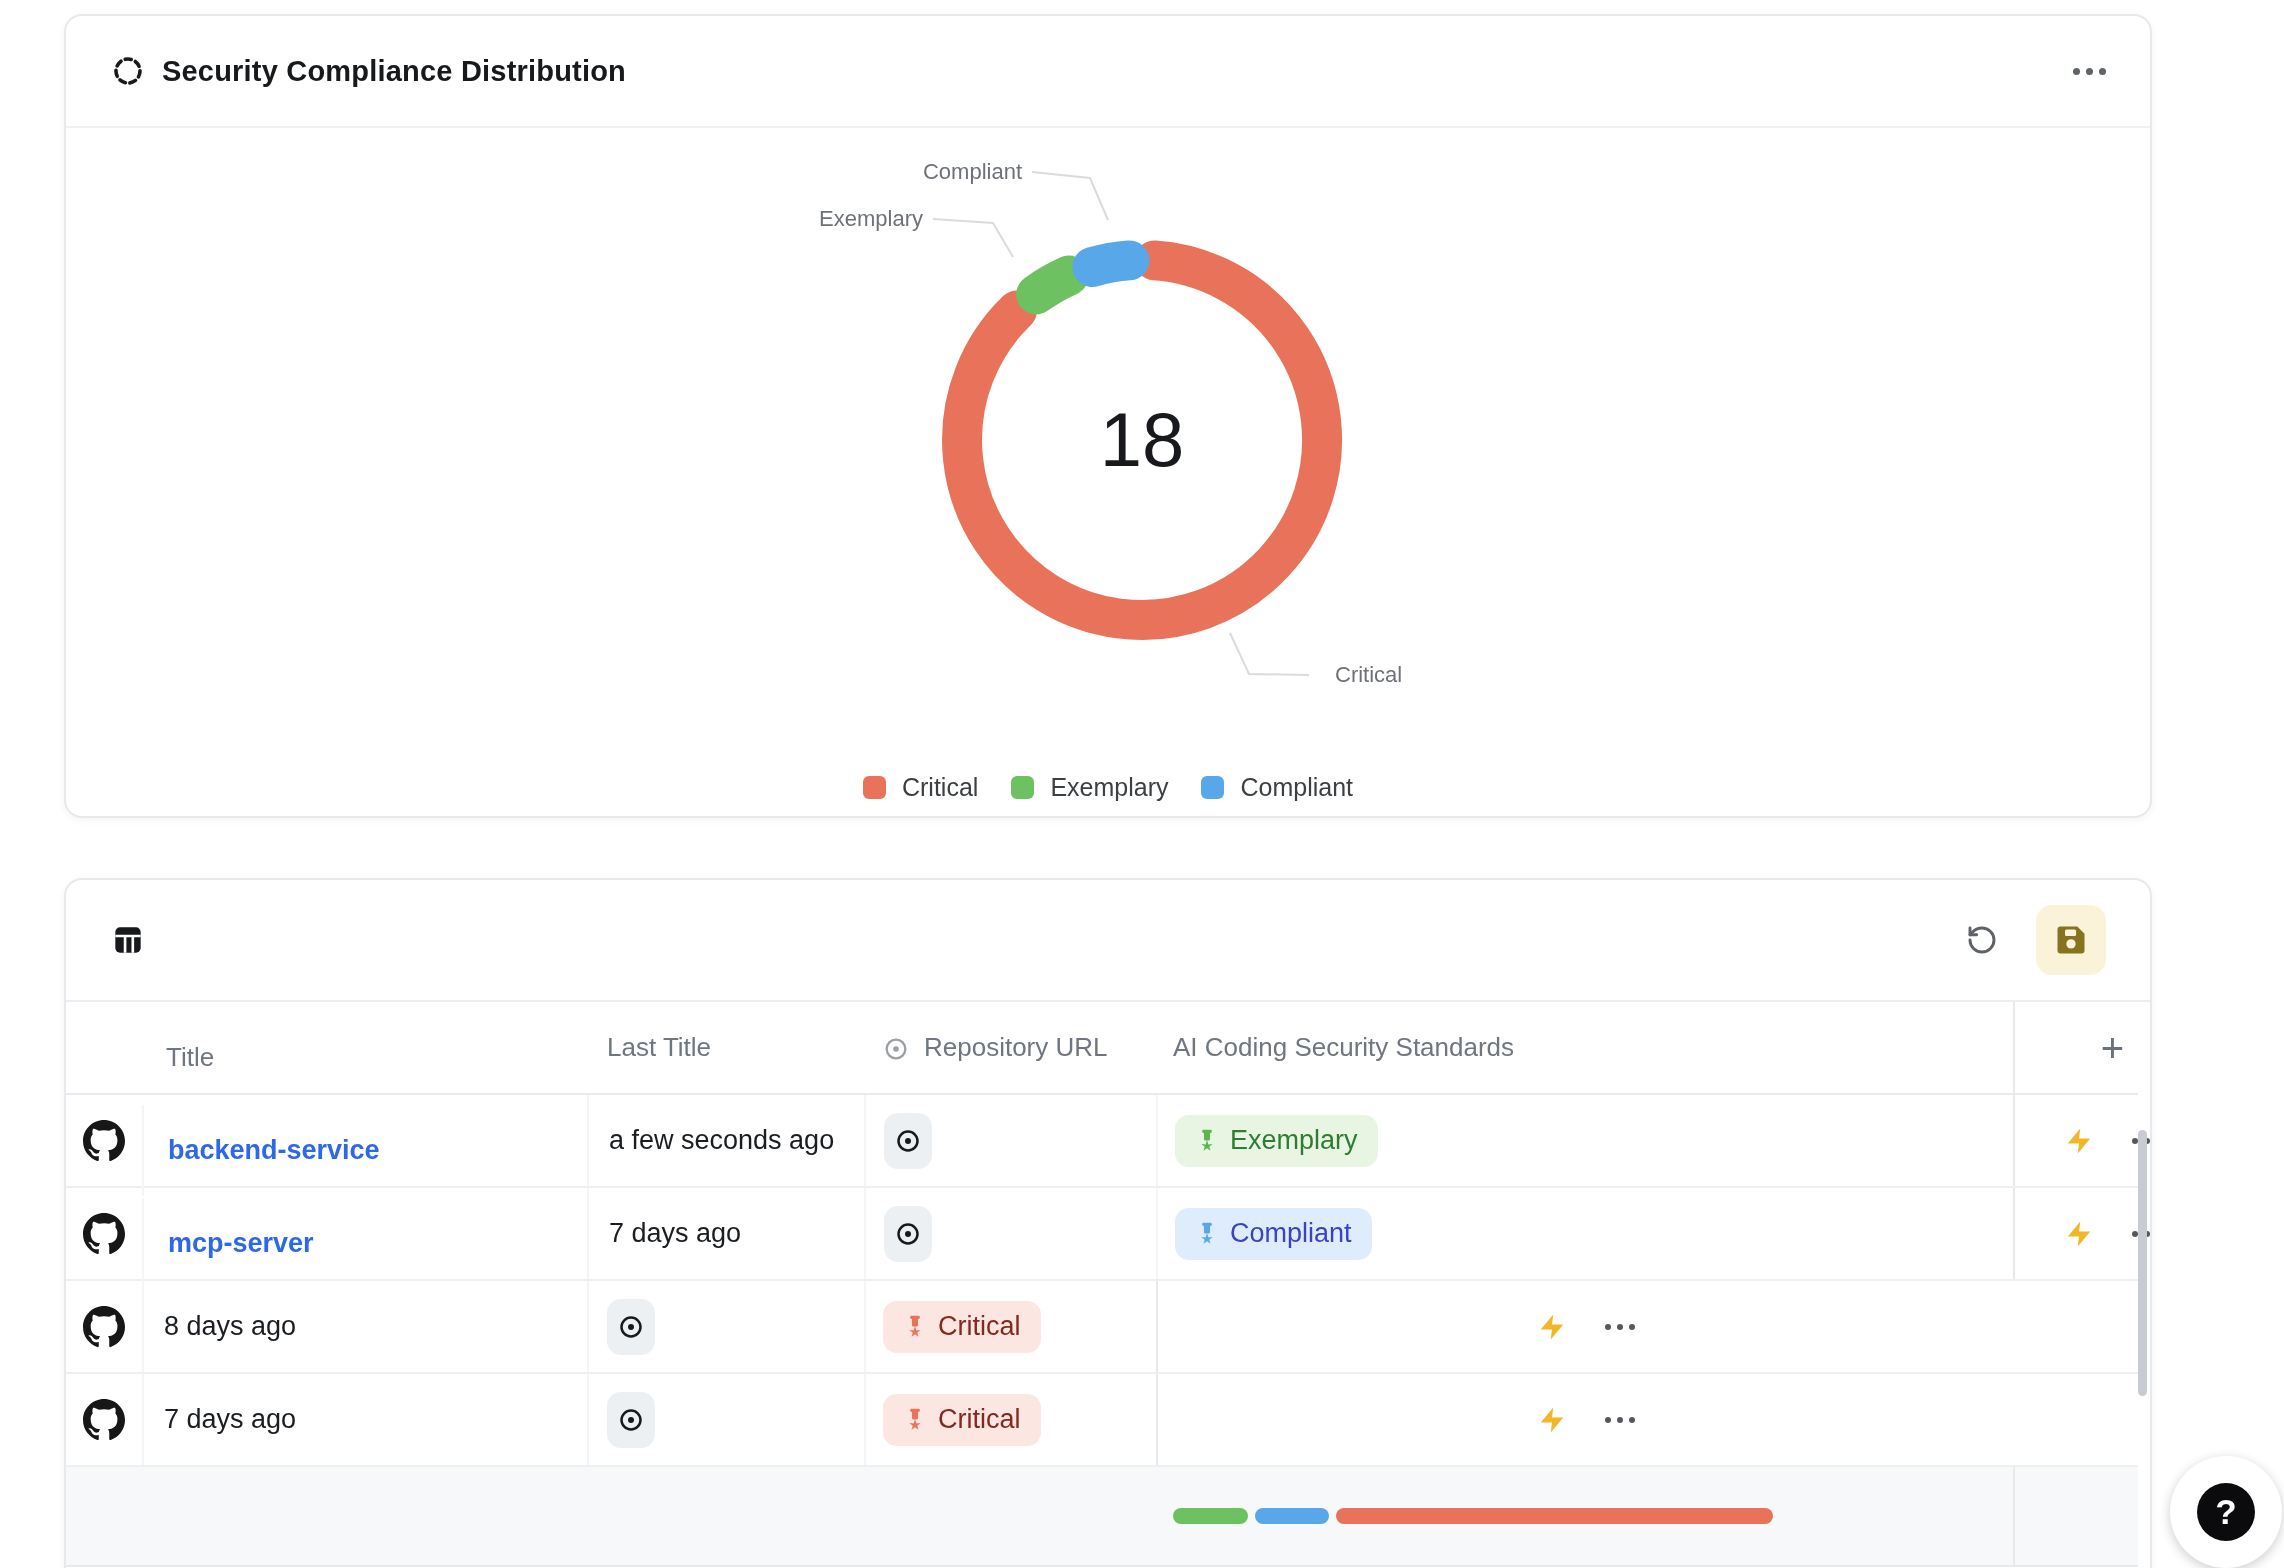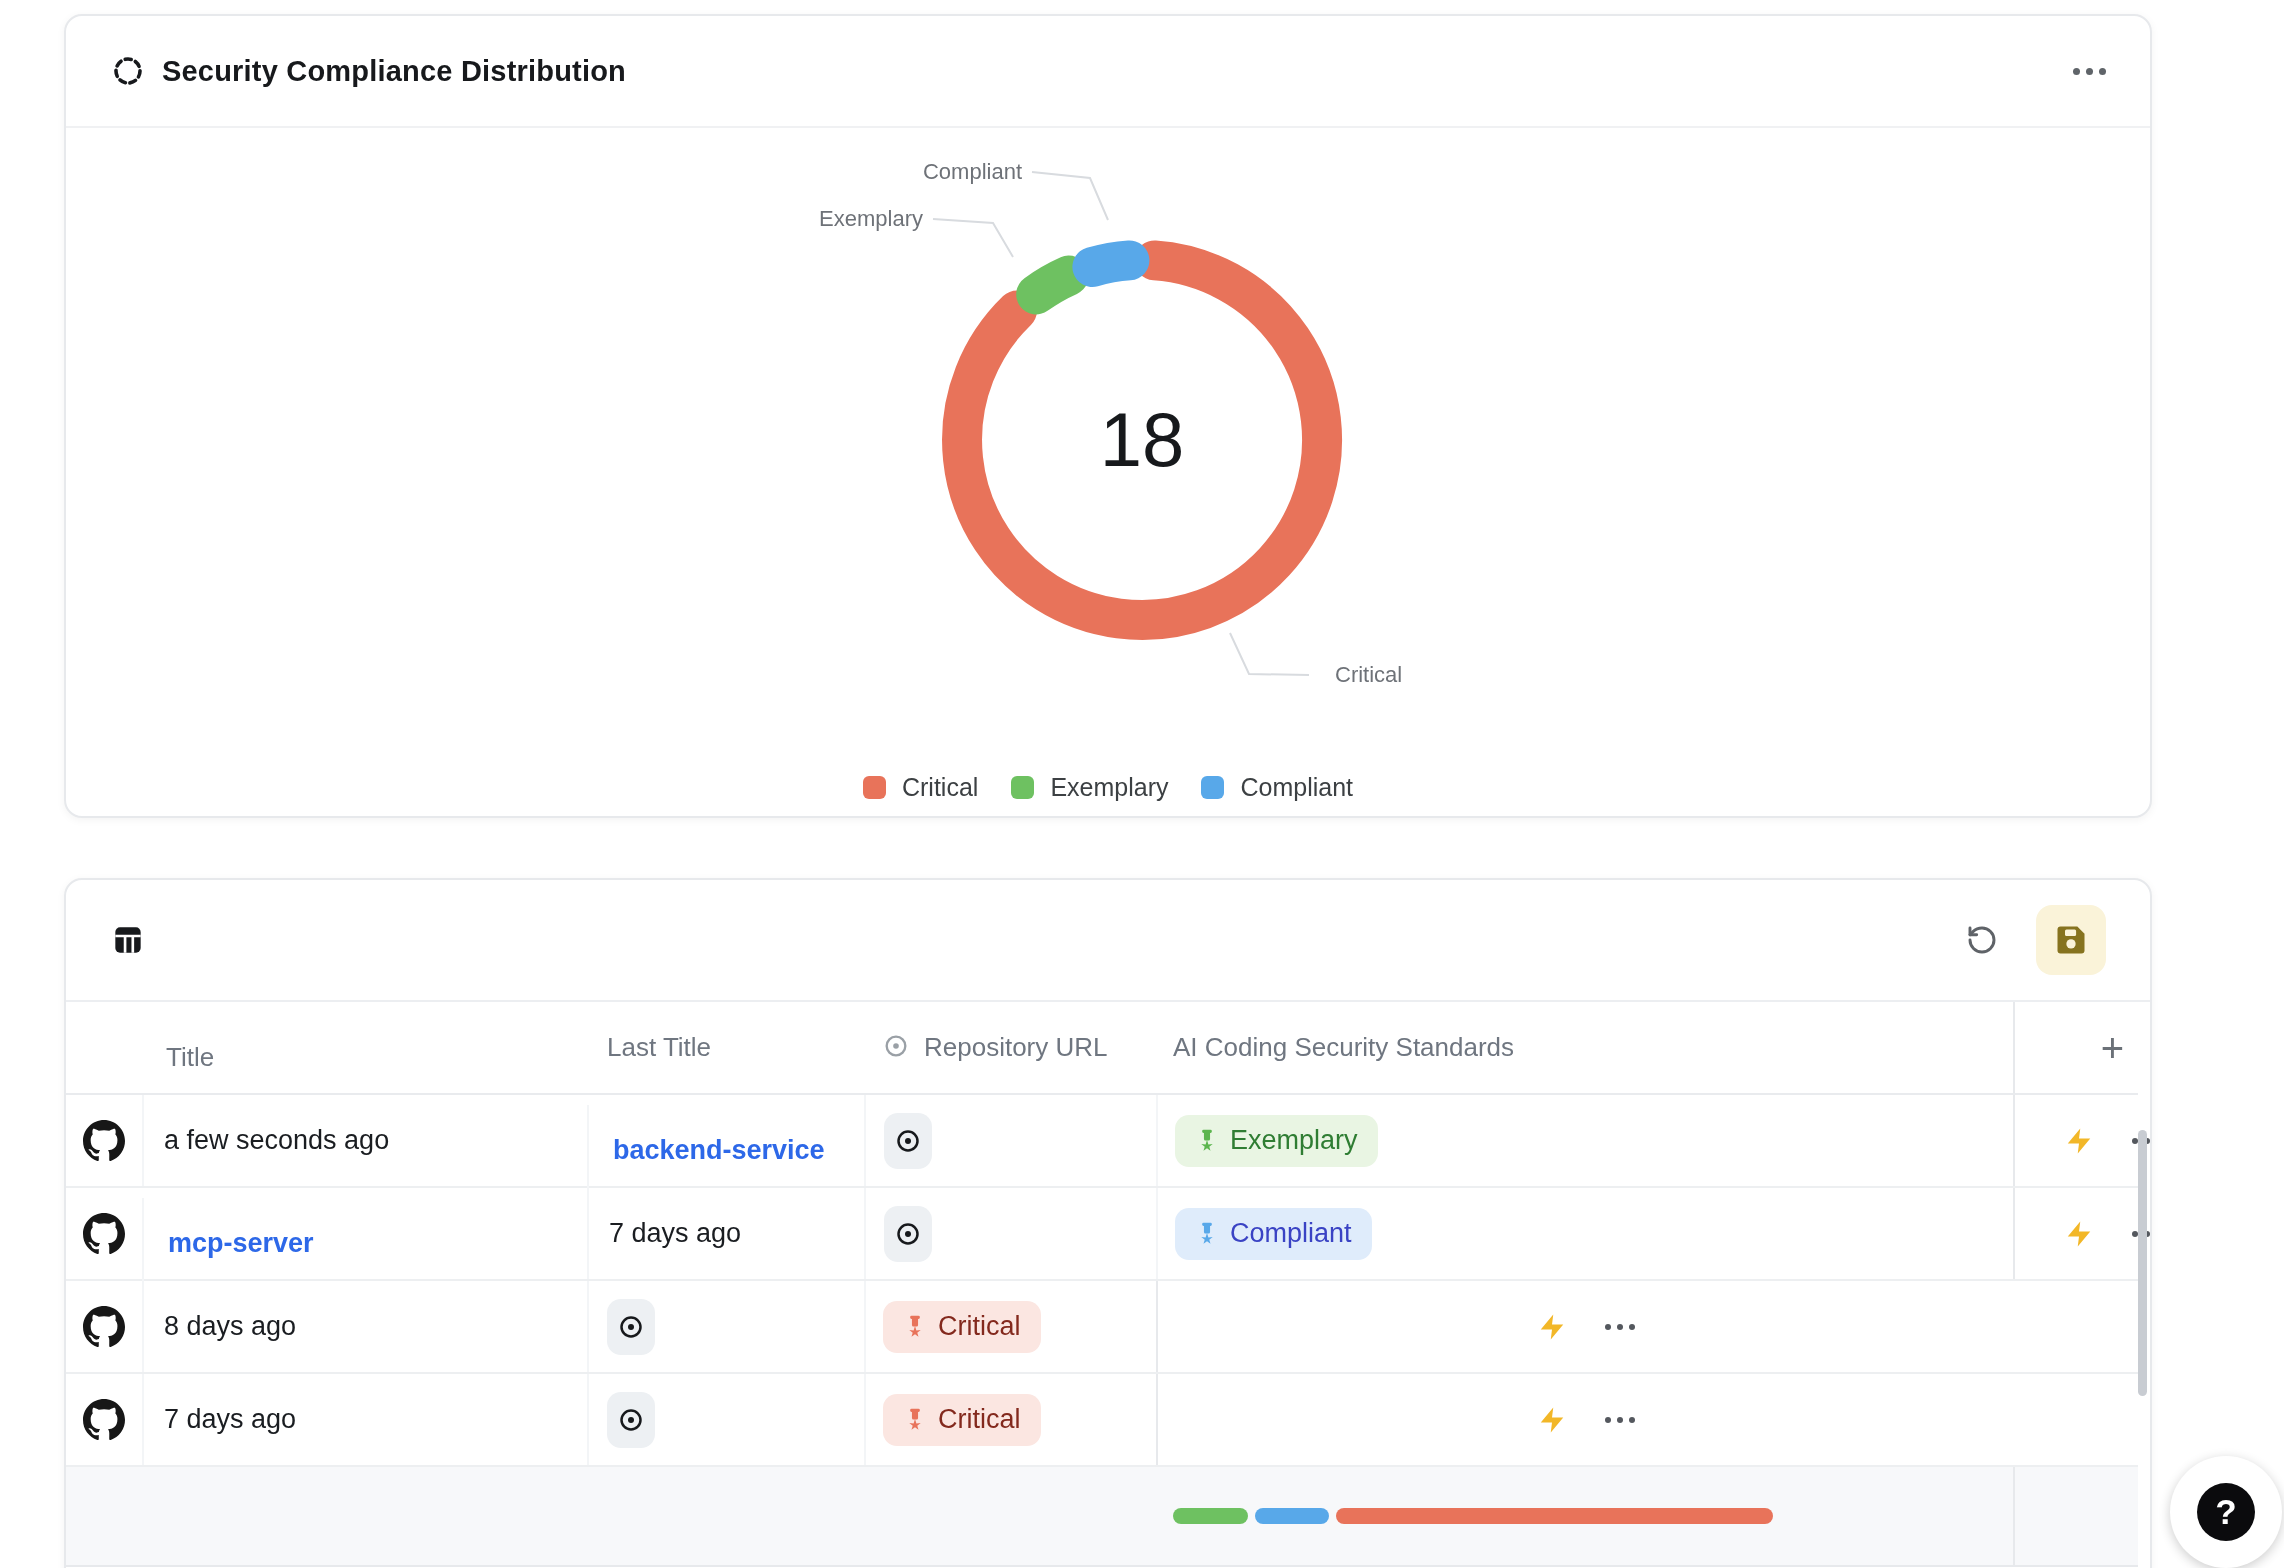--- a/index.html
+++ b/index.html
@@ -47,21 +47,21 @@
   
   .table { padding-right:12px; position:relative; }
   .trow { display:grid; grid-template-columns:76px 445px 277px 292px 857px 197px; align-items:center; height:93px; }
   .thead { color:#6F7680; font-size:26px; border-bottom:2px solid #E9EBEE; }
   .tbody .trow { border-bottom:2px solid #EDEFF1; }
   .tbody .trow > .cell { height:100%; display:flex; align-items:center; }
   .tbody .trow > .cell + .cell { border-left:2px solid #F3F5F7; }
   .c-gh { justify-content:center; display:flex; }
   .c-title { padding-left:24px;margin-top:20px; }
   .c-time { padding-left:20px; }
-  .c-url { padding-left:18px; display:flex; align-items:flex-start; gap:14px; }
+  .c-url { padding-left:18px; display:flex; align-items:flex-end; gap:14px; }
   .c-std { padding-left:17px; }
   .c-act { border-left:2px solid #E7E9EC !important; height:100%; display:flex; align-items:center;
     justify-content:center; gap:38px; }
   .thead .c-act { justify-content:center; }
   .plus { font-size:40px; font-weight:400; color:#6B7178; cursor:pointer; line-height:1; }
 
   .repo-link { color:#2D68E8; font-weight:600; font-size:27px; text-decoration:none; cursor:pointer; }
   .time-text { font-size:27px; color:#1A1D21; }
   .target-btn { width:48px; height:56px; background:#EDF0F3; border:none; border-radius:14px;
     display:flex; align-items:center; justify-content:center; cursor:pointer; color:#17191C; }
@@ -177,25 +177,25 @@
       </div>
     </div>
 
     <div class="tbody">
         <div class="trow">
     <div class="cell c-gh">
       <svg width="42" height="42" viewBox="0 0 16 16">
         <path fill="#171717" fill-rule="evenodd" d="M8 0C3.58 0 0 3.58 0 8c0 3.54 2.29 6.53 5.47 7.59.4.07.55-.17.55-.38 0-.19-.01-.82-.01-1.49-2.01.37-2.53-.49-2.69-.94-.09-.23-.48-.94-.82-1.13-.28-.15-.68-.52-.01-.53.63-.01 1.08.58 1.23.82.72 1.21 1.87.87 2.33.66.07-.52.28-.87.51-1.07-1.78-.2-3.64-.89-3.64-3.95 0-.87.31-1.59.82-2.15-.08-.2-.36-1.02.08-2.12 0 0 .67-.21 2.2.82.64-.18 1.32-.27 2-.27s1.36.09 2 .27c1.53-1.04 2.2-.82 2.2-.82.44 1.1.16 1.92.08 2.12.51.56.82 1.27.82 2.15 0 3.07-1.87 3.75-3.65 3.95.29.25.54.73.54 1.48 0 1.07-.01 1.93-.01 2.2 0 .21.15.46.55.38A8.01 8.01 0 0 0 16 8c0-4.42-3.58-8-8-8z"></path>
       </svg>
     </div>
+    <div class="cell c-title">
+            <a class="repo-link">backend-service</a>
+          </div>
     <div class="cell c-time">
             <span class="time-text">a few seconds ago</span>
-          </div>
-    <div class="cell c-title">
-            <a class="repo-link">backend-service</a>
           </div>
     <div class="cell c-url">
       <button class="target-btn">
         <svg width="30" height="30" viewBox="0 0 24 24">
           <circle cx="12" cy="12" r="7.6" fill="none" stroke="currentColor" stroke-width="2"></circle>
           <circle cx="12" cy="12" r="2.4" fill="currentColor"></circle>
         </svg>
       </button>
     </div>
     <div class="cell c-std">

